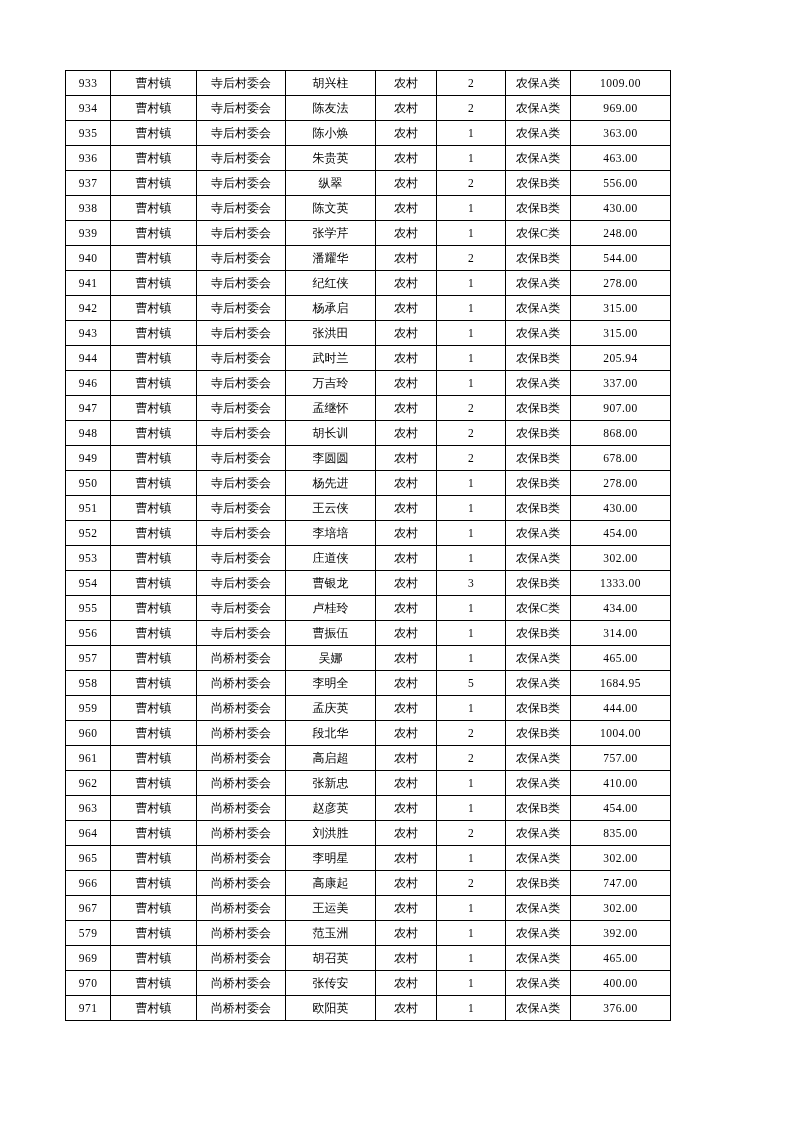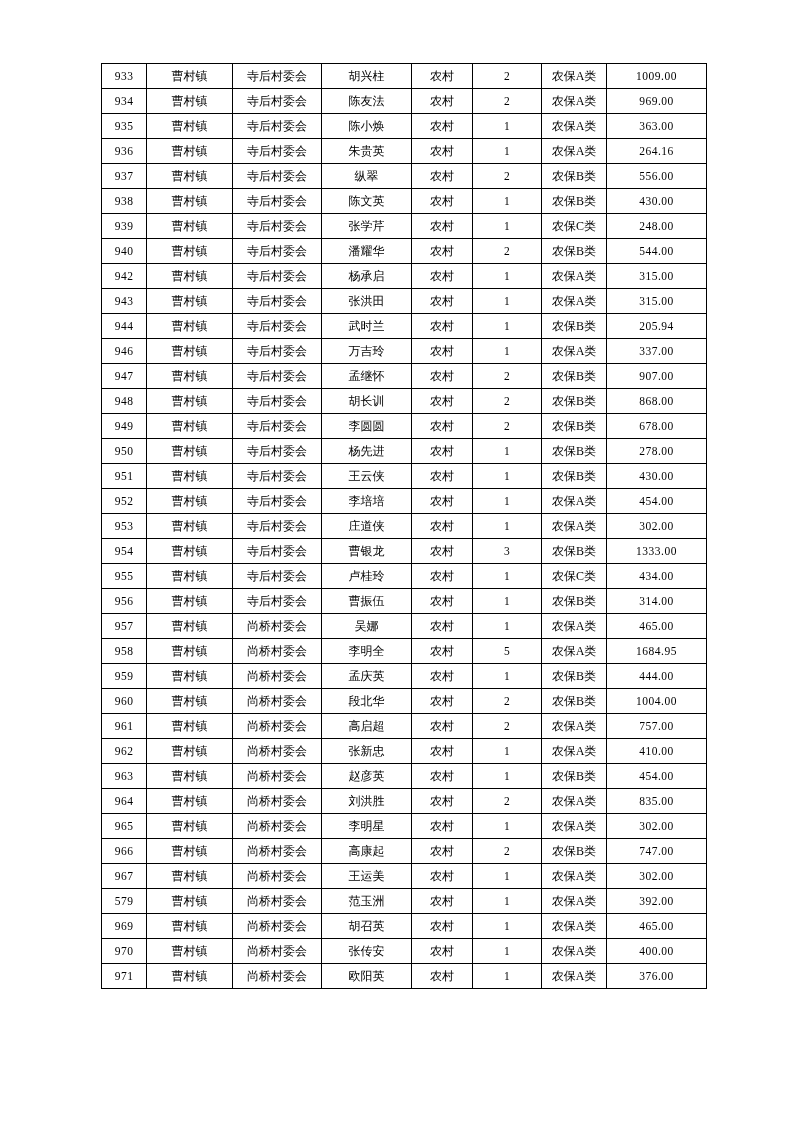--- a/index.html
+++ b/index.html
@@ -12,25 +12,24 @@
     width: 793px;
     height: 1122px;
     background: #ffffff;
     overflow: hidden;
     font-family: "Liberation Serif", "DejaVu Serif", serif;
     color: #000000;
   }
   table.data-table {
     position: absolute;
     left: 65px;
-    top: 63px;
+    top: 70px;
     border-collapse: collapse;
     table-layout: fixed;
     width: 605px;
-    margin-left: 36px;
   }
   table.data-table td {
     border: 1px solid #000000;
     height: 24px;
     padding: 0 2px;
     text-align: center;
     vertical-align: middle;
     font-size: 12px;
     line-height: 24px;
     white-space: nowrap;
@@ -96,21 +95,21 @@
           <td class="num">363.00</td>
         </tr>
         <tr>
           <td class="num">936</td>
           <td>曹村镇</td>
           <td>寺后村委会</td>
           <td>朱贵英</td>
           <td>农村</td>
           <td class="num">1</td>
           <td>农保A类</td>
-          <td class="num">264.16</td>
+          <td class="num">463.00</td>
         </tr>
         <tr>
           <td class="num">937</td>
           <td>曹村镇</td>
           <td>寺后村委会</td>
           <td>纵翠</td>
           <td>农村</td>
           <td class="num">2</td>
           <td>农保B类</td>
           <td class="num">556.00</td>
@@ -137,20 +136,30 @@
         </tr>
         <tr>
           <td class="num">940</td>
           <td>曹村镇</td>
           <td>寺后村委会</td>
           <td>潘耀华</td>
           <td>农村</td>
           <td class="num">2</td>
           <td>农保B类</td>
           <td class="num">544.00</td>
+        </tr>
+        <tr>
+          <td class="num">941</td>
+          <td>曹村镇</td>
+          <td>寺后村委会</td>
+          <td>纪红侠</td>
+          <td>农村</td>
+          <td class="num">1</td>
+          <td>农保A类</td>
+          <td class="num">278.00</td>
         </tr>
         <tr>
           <td class="num">942</td>
           <td>曹村镇</td>
           <td>寺后村委会</td>
           <td>杨承启</td>
           <td>农村</td>
           <td class="num">1</td>
           <td>农保A类</td>
           <td class="num">315.00</td>

